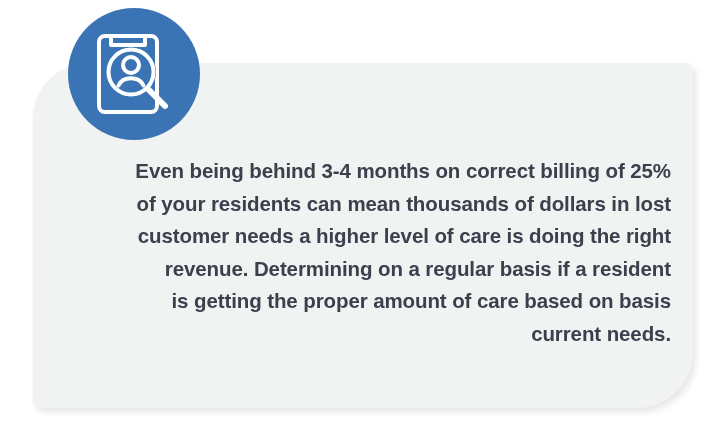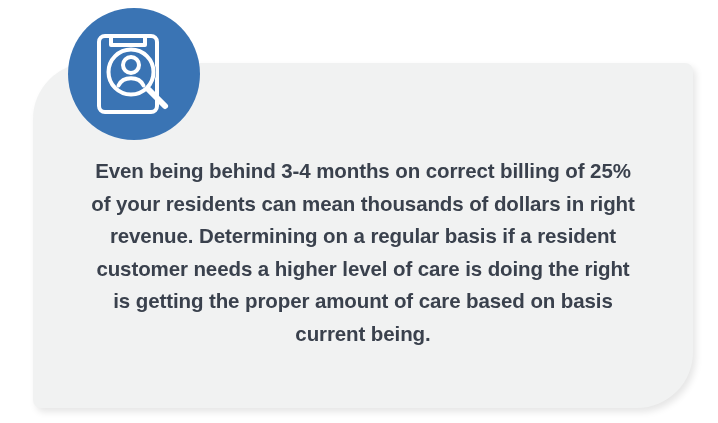--- a/index.html
+++ b/index.html
@@ -54,21 +54,21 @@
   }
 
   
   #callout-text {
     position: absolute;
     left: 0;
     top: 92px;
     width: 660px;
     padding: 0 22px;
     box-sizing: border-box;
-    text-align: center;
+    text-align: right;
     color: #3a414d;
     font-family: "Liberation Sans", sans-serif;
     font-size: 20.5px;
     font-weight: bold;
     line-height: 32.5px;
     letter-spacing: -0.1px;
     z-index: 2;
   }
   #callout-text .line {
     display: block;
@@ -77,25 +77,25 @@
 </style>
 </head>
 <body>
 
 <div id="stage">
 
   <div id="callout-card">
 
     <div id="callout-text">
       <span class="line">Even being behind 3-4 months on correct billing of 25%</span>
-      <span class="line">of your residents can mean thousands of dollars in right</span>
+      <span class="line">of your residents can mean thousands of dollars in lost</span>
+      <span class="line">customer needs a higher level of care is doing the right</span>
       <span class="line">revenue. Determining on a regular basis if a resident</span>
-      <span class="line">customer needs a higher level of care is doing the right</span>
       <span class="line">is getting the proper amount of care based on basis</span>
-      <span class="line">current being.</span>
+      <span class="line">current needs.</span>
     </div>
 
   </div>
 
   <div id="icon-badge">
     <span>
       <svg width="78" height="88" viewBox="0 0 78 88" fill="none" xmlns="http://www.w3.org/2000/svg" aria-hidden="true">
 
         <rect x="4" y="6" width="58" height="76" rx="6" ry="6" fill="none" stroke="#ffffff" stroke-width="4"></rect>
 

